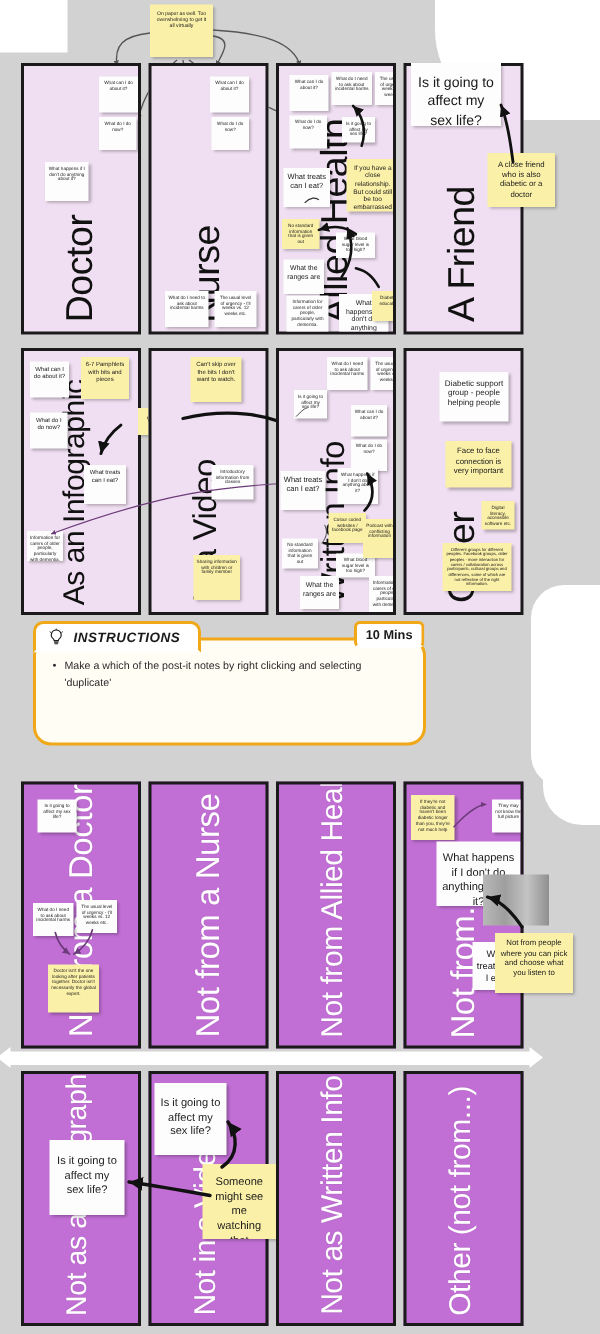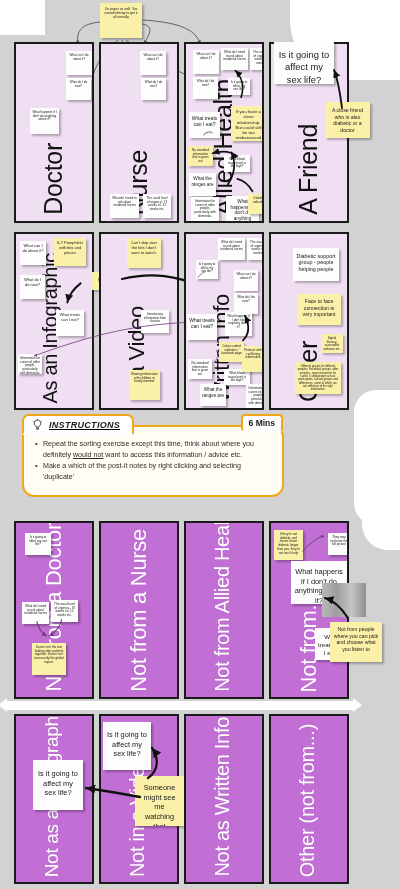--- a/index.html
+++ b/index.html
@@ -87,21 +87,20 @@
   }
   .instr-tab {
     position:absolute; left:-2px; top:-13px;
     height:21px; min-width:112px;
     border:2.2px solid #f0a818;
     border-radius:7px 7px 0 0;
     background:#ffffff;
     display:flex; align-items:center; gap:6px;
     padding:0 10px 0 8px;
     border-bottom-color:#ffffff;
-    text-decoration:underline;
   }
   .instr-tab .lbl {
     font-style:italic; font-weight:bold;
     font-size:9px; letter-spacing:.3px; color:#1a1a1a;
     font-family:"Liberation Sans", sans-serif;
   }
   .bulb { width:11px; height:12px; flex:0 0 11px; }
   .time-badge {
     position:absolute; right:-1px; top:-13px;
     border:2.2px solid #f0a818; border-radius:4px;
@@ -294,24 +293,23 @@
 
   <div class="instructions">
     <div class="instr-tab">
       <svg class="bulb" viewBox="0 0 22 24">
         <path d="M11 2 a6.5 6.5 0 0 1 4.2 11.5 c-0.9 0.8 -1.3 1.6 -1.4 2.6 h-5.6 c-0.1 -1 -0.5 -1.8 -1.4 -2.6 A6.5 6.5 0 0 1 11 2 z" fill="none" stroke="#1a1a1a" stroke-width="1.5"></path>
         <path d="M8.6 18.2 h4.8 M9.2 20.4 h3.6" stroke="#1a1a1a" stroke-width="1.5" fill="none" stroke-linecap="round"></path>
         <path d="M11 0.2 v1.4 M2.6 4.4 l1.1 0.9 M19.4 4.4 l-1.1 0.9" stroke="#1a1a1a" stroke-width="1.2" stroke-linecap="round"></path>
       </svg>
       <span class="lbl">INSTRUCTIONS</span>
     </div>
-    <div class="time-badge">6 Mins</div>
+    <div class="time-badge">10 Mins</div>
     <div class="instr-body">
       <ul>
-        <li><span>Repeat the sorting exercise except this time, think about where you definitely </span><u>would not</u><span> want to access this information / advice etc.</span></li>
         <li>Make a which of the post-it notes by right clicking and selecting 'duplicate'</li>
       </ul>
     </div>
   </div>
 
   <div class="panel purple" style="left:14px; top:521px; width:80px; height:178px;">
     <div class="panel-title">Not from a Doctor</div>
     <div class="note white tiny" style="left:9px; top:10px; width:26px; height:22px;">Is it going to affect my sex life?</div>
     <div class="note white tiny" style="left:6px; top:79px; width:27px; height:22px;">What do I need to ask about incidental harms</div>
     <div class="note white tiny" style="left:35px; top:77px; width:27px; height:22px;">The usual level of urgency - I'll weeks vs. 12 weeks etc.</div>

